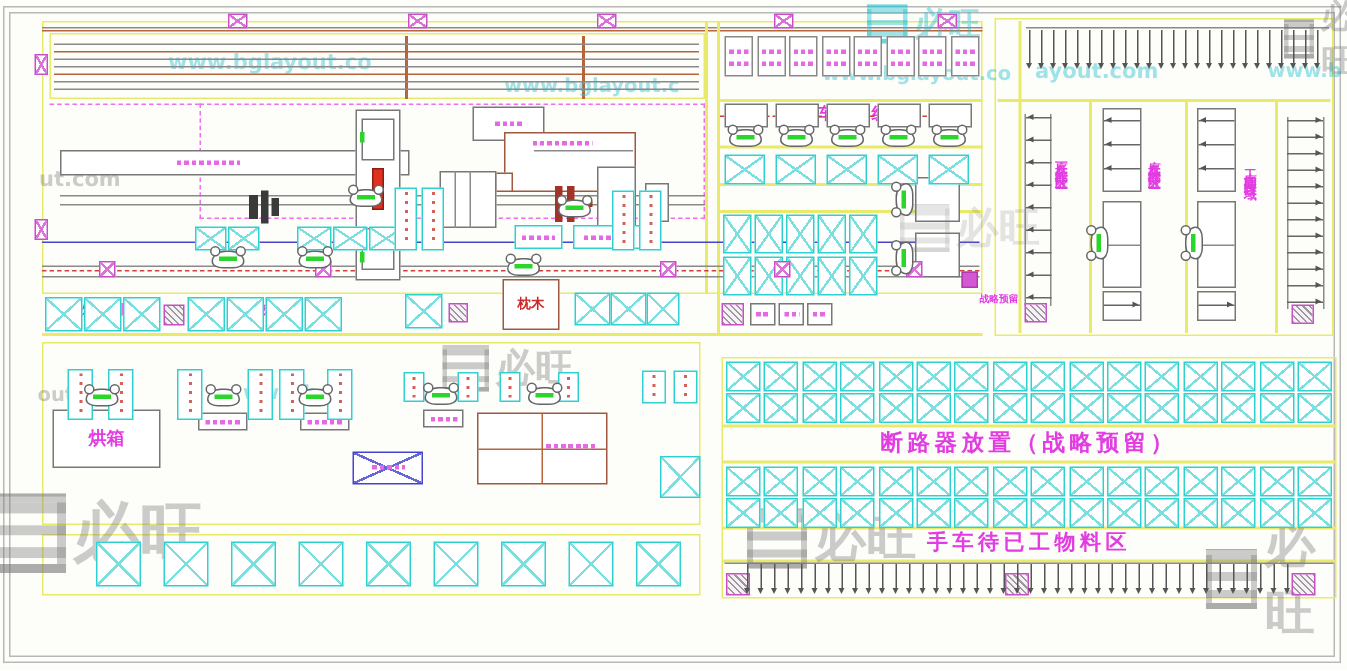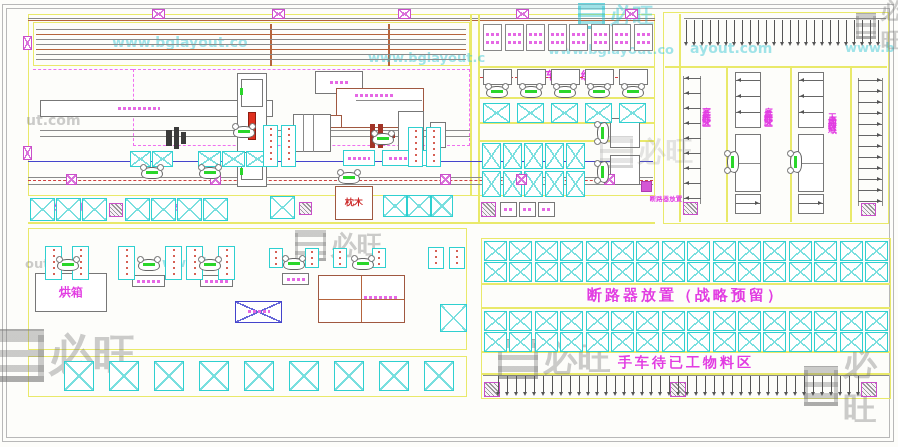--- a/index.html
+++ b/index.html
@@ -186,36 +186,36 @@
 
   <div class="yb" style="left:481px;top:238px;width:410px;height:46px;"></div>
   <div class="yb" style="left:481px;top:284px;width:410px;height:24px;"></div>
   <div class="yb" style="left:481px;top:308px;width:410px;height:44px;"></div>
   <div class="yb" style="left:481px;top:352px;width:410px;height:22px;"></div>
   <div class="yb" style="left:481px;top:374px;width:410px;height:25px;"></div>
   <div class="gline" style="left:483px;top:375px;width:406px;"></div>
 
   <div class="zl" style="left:478px;top:70px;width:170px;font-size:11px;letter-spacing:1px;">手车装机线</div>
   <div class="reddash" style="left:480px;top:77px;width:168px;"></div>
-  <div class="zl" style="left:644px;top:196px;width:44px;font-size:6.5px;">断路器放置</div>
+  <div class="zl" style="left:644px;top:196px;width:44px;font-size:6.5px;">战略预留</div>
   <div class="vzl" style="left:701px;top:100px;height:100px;font-size:8.5px;">底盘一线作业区</div>
   <div class="vzl" style="left:763px;top:100px;height:100px;font-size:8.5px;">底盘二线作业区</div>
   <div class="vzl" style="left:827px;top:106px;height:100px;font-size:8.5px;">工序间周转区域</div>
   <div class="zl" style="left:30px;top:202px;width:76px;font-size:9.5px;">待外协铜排</div>
   <div class="zl" style="left:130px;top:202px;width:95px;font-size:9.5px;">待外协铜排</div>
   <div class="zl" style="left:384px;top:200px;width:68px;font-size:10px;">暂放区</div>
   <div class="zl" style="left:481px;top:287px;width:410px;font-size:15px;letter-spacing:3px;">断路器放置（战略预留）</div>
   <div class="zl" style="left:481px;top:354px;width:410px;font-size:14px;letter-spacing:3px;">手车待已工物料区</div>
 
   <div class="wm wm-cyan wm-logo" style="left:578px;top:1px;font-size:22px;">
     <span class="glyph"></span>
     <span>必旺</span>
   </div>
   <div class="wm wm-cyan" style="left:112px;top:34px;font-size:14px;">www.bglayout.co</div>
-  <div class="wm wm-cyan" style="left:368px;top:50px;font-size:13px;">www.bglayout.c</div>
+  <div class="wm wm-cyan" style="left:336px;top:50px;font-size:13px;">www.bglayout.c</div>
   <div class="wm wm-cyan" style="left:548px;top:42px;font-size:13px;">www.bglayout.co</div>
   <div class="wm wm-cyan" style="left:690px;top:40px;font-size:14px;">ayout.com</div>
   <div class="wm wm-cyan" style="left:845px;top:40px;font-size:13px;">www.b</div>
   <div class="wm wm-gray" style="left:26px;top:112px;font-size:14px;">ut.com</div>
   <div class="wm wm-gray" style="left:25px;top:256px;font-size:13px;">out.com</div>
   <div class="wm wm-cyan" style="left:162px;top:255px;font-size:13px;">www.bgla</div>
   <div class="wm wm-gray wm-logo" style="left:856px;top:-4px;font-size:22px;">
     <span class="glyph"></span>
       <span>必旺</span>
   </div>

